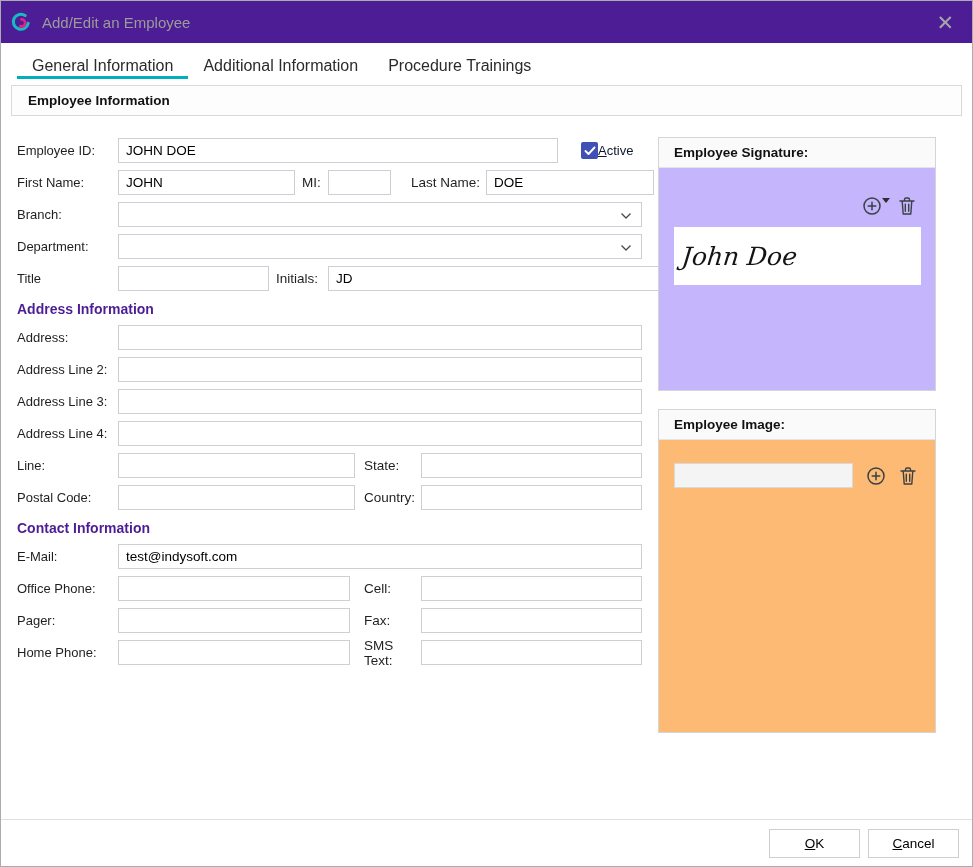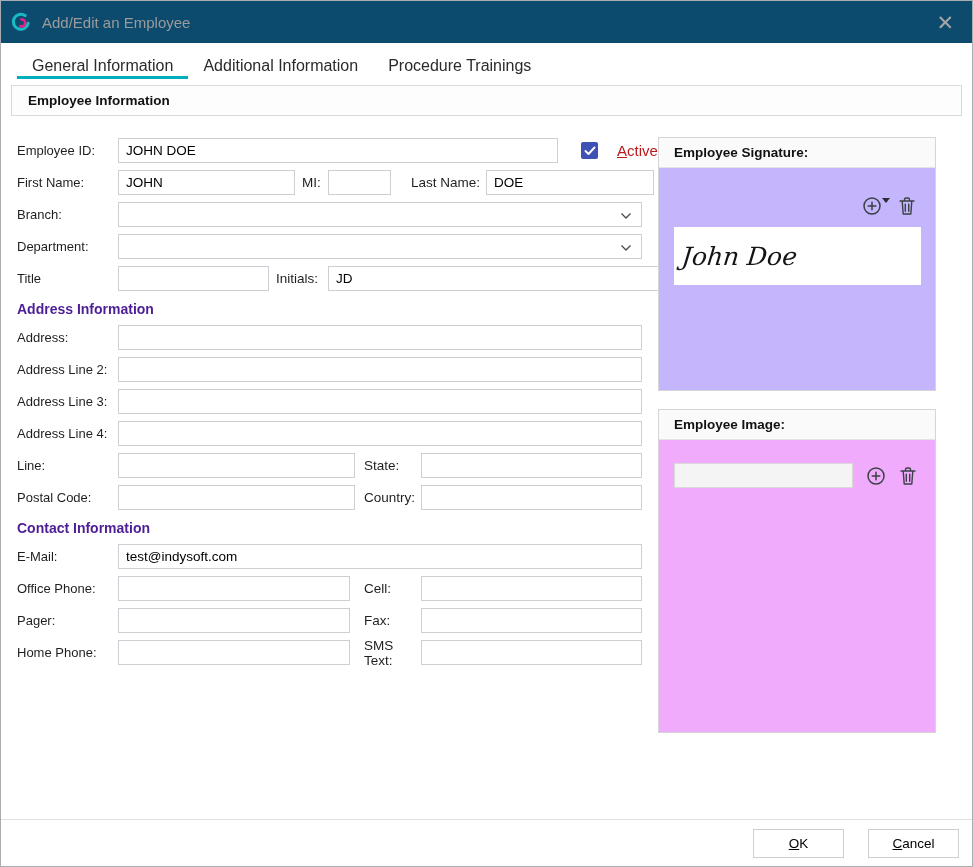--- a/index.html
+++ b/index.html
@@ -11,21 +11,21 @@
     --txt:#1f1f1f;
   }
   *{box-sizing:border-box;margin:0;padding:0}
   html,body{background:#e9e9e9;font-family:"Liberation Sans",sans-serif;}
   .window{
     position:relative;width:973px;height:867px;background:#fff;
     border:1px solid #a9adb2;overflow:hidden;
   }
   
   .titlebar{
-    height:42px;background:#0c4a6e;display:flex;align-items:center;
+    height:42px;background:#4c1d95;display:flex;align-items:center;
     padding:0 14px 0 8px;
   }
   .logo{width:24px;height:24px;flex:none;display:flex;align-items:center;justify-content:center}
   .title{margin-left:9px;font-size:15px;color:#9b9b9b;flex:1}
   .close{font-size:21px;color:#a6a6a6;line-height:1;cursor:default;padding:2px 4px}
   
   .tabs{display:flex;padding:5px 0 0 16px;height:36px;align-items:stretch}
   .tab{position:relative;padding:9px 15px 0;font-size:16px;color:#2b2b2b;cursor:default}
   .tab.active::after{content:"";position:absolute;left:0;right:0;bottom:0;height:3px;background:var(--teal)}
   
@@ -47,44 +47,44 @@
   .wl26{width:26px}.wl75{width:75px}.wl52{width:52px}.wl57{width:57px}
   .sec-h{margin:10px 0 8px 16px;font-size:14px;font-weight:700;color:#4c1d95}
   .select{
     width:524px;height:25px;border:1px solid var(--input-border);background:#fff;
     display:flex;align-items:center;justify-content:flex-end;padding-right:9px;cursor:default
   }
   
   .chk-wrap{display:flex;align-items:center;margin-left:23px;cursor:default}
   .chk{width:17px;height:17px;border-radius:2px;background:var(--indigo);
        display:flex;align-items:center;justify-content:center;flex:none}
-  .chk-lbl{margin-left:19px;font-size:15px;color:#b91c1c}
+  .chk-lbl{margin-left:0;font-size:13px;color:#0f172a}
   .u{text-decoration:underline}
   
   .side-panel{position:absolute;left:657px;width:278px;border:1px solid var(--border);background:#c4b5fd}
   .sig-panel{top:21px;height:254px}
-  .img-panel{top:293px;height:324px;background:#f0abfc}
+  .img-panel{top:293px;height:324px;background:#fdba74}
   .panel-h{height:30px;background:#fafafa;border-bottom:1px solid #e3e3e3;
            line-height:29px;padding-left:15px;font-weight:700;font-size:13.5px;color:#111}
   .sig-icons{display:flex;justify-content:flex-end;gap:16px;padding:28px 19px 0 0;align-items:center}
   .icon-btn{position:relative;display:inline-flex;cursor:default}
   .dd-arrow{position:absolute;top:-7px;right:-8px}
   .sig-box{position:absolute;left:15px;top:89px;width:247px;height:58px;background:#fff;
            display:flex;align-items:center;padding-left:8px}
   .sig-text{font-family:"DejaVu Serif",serif;font-style:italic;font-size:25px;color:#141414;
             transform:skewX(-6deg)}
   .img-row{display:flex;align-items:center;padding:23px 0 0 15px;gap:0}
   .img-input{width:179px;height:25px;border:1px solid #d9d9d9;background:#f4f4f4;
              font-size:13.5px;padding:0 6px;font-family:inherit}
   .img-row .icon-btn{margin-left:13px}
   
   .footer{
     position:absolute;left:0;right:0;bottom:0;height:47px;background:#fff;
     border-top:1px solid #e0e0e0;display:flex;align-items:center;justify-content:flex-end;
-    gap:24px;padding-right:13px;
+    gap:8px;padding-right:13px;
   }
   .btn{width:91px;height:29px;background:#fff;border:1px solid #cfcfcf;font-size:13.5px;
        font-family:inherit;color:#000;cursor:default}
 </style>
 </head>
 <body>
 
 <div class="window">
 
   <div class="titlebar">

